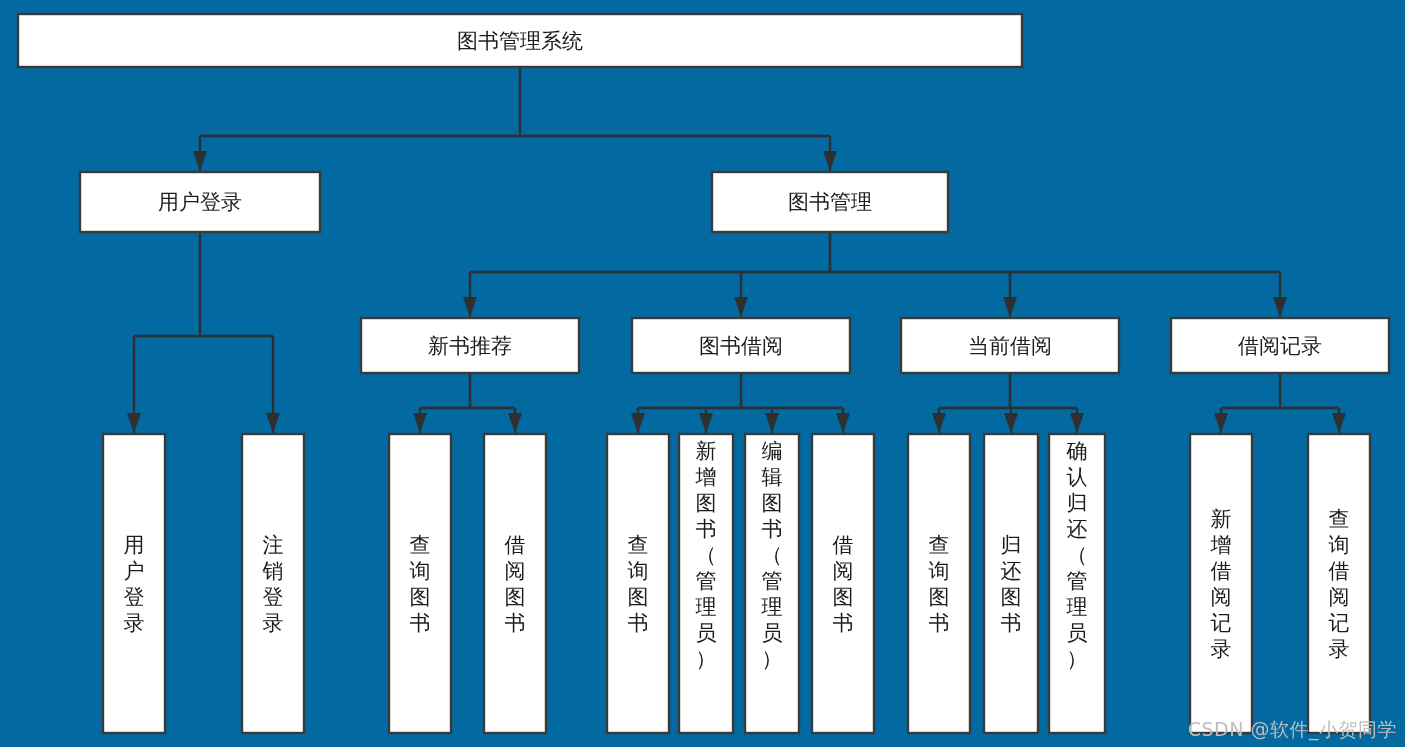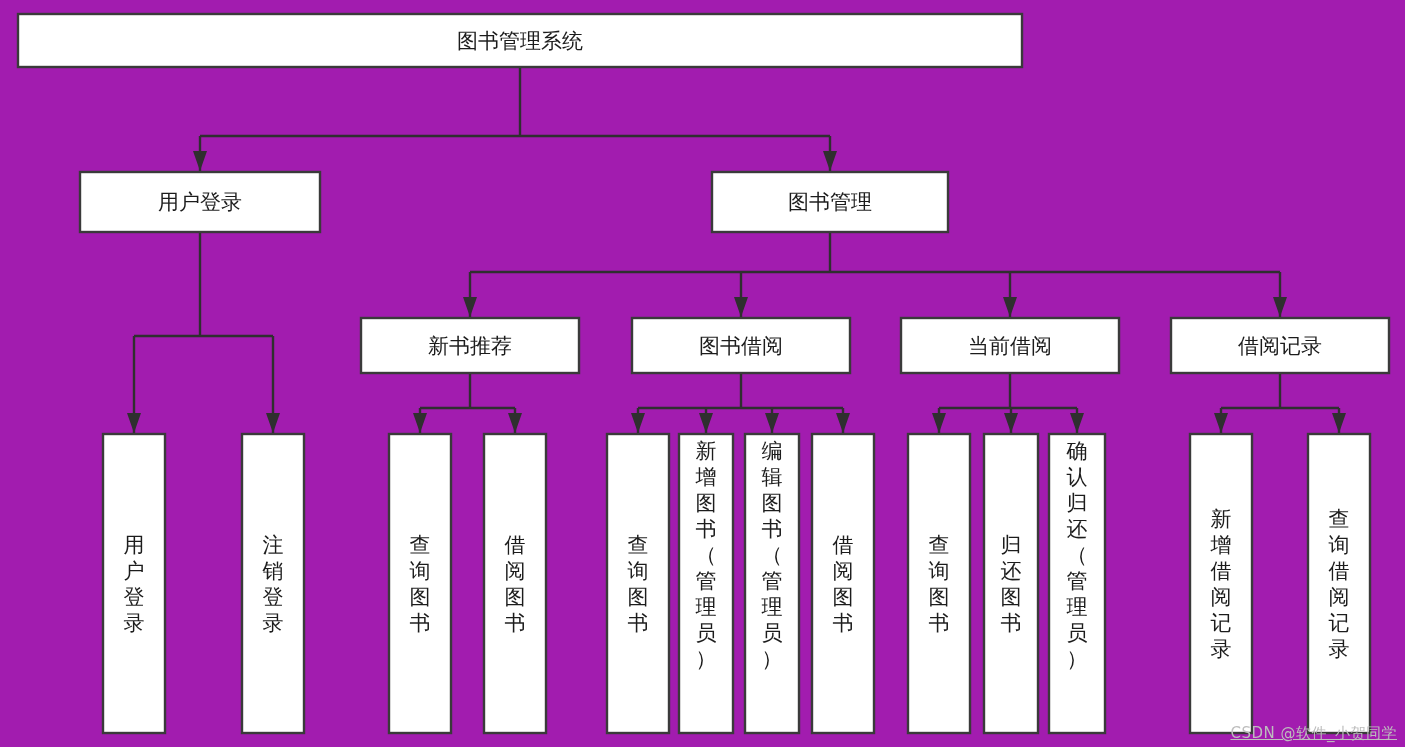--- a/index.html
+++ b/index.html
@@ -12,21 +12,21 @@
     width: 1405px;
     height: 747px;
     font-family: "DejaVu Sans", "Liberation Sans", sans-serif;
     overflow: hidden;
     position: relative;
   }
   #diagram-root {
     position: relative;
     width: 1405px;
     height: 747px;
-    background: #a21caf;
+    background: #0369a1;
   }
   svg#tree-svg {
     position: absolute;
     left: 0;
     top: 0;
     width: 1405px;
     height: 747px;
     display: block;
   }
   .node-box {
@@ -55,26 +55,25 @@
     font-family: "DejaVu Sans", "Liberation Sans", sans-serif;
     font-size: 21px;
     fill: #1c1c1c;
     text-anchor: middle;
   }
   .watermark-text {
     position: absolute;
     right: 8px;
     bottom: 4px;
     font-family: "DejaVu Sans", "Liberation Sans", sans-serif;
-    font-size: 15px;
+    font-size: 19px;
     color: #bdbdbd;
     white-space: nowrap;
     letter-spacing: 0.5px;
     pointer-events: none;
-    text-decoration: underline;
   }
 </style>
 </head>
 <body>
 
 <div id="diagram-root">
   <svg id="tree-svg" viewBox="0 0 1405 747" xmlns="http://www.w3.org/2000/svg">
     <g id="connectors-layer">
         <line x1="520" y1="67" x2="520" y2="136" class="connector"></line>
         <line x1="200" y1="136" x2="830" y2="136" class="connector"></line>

